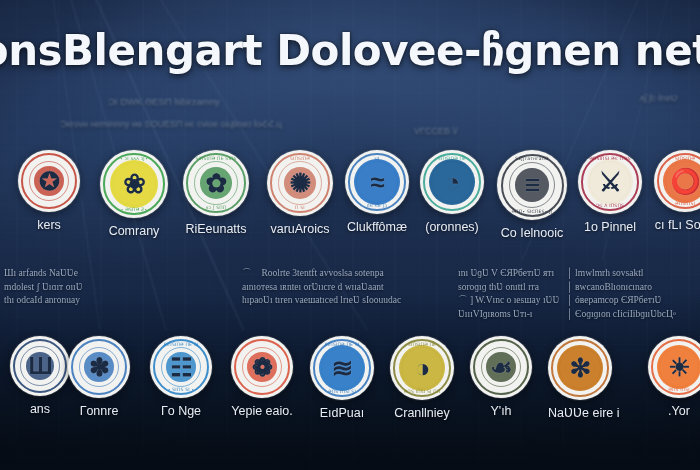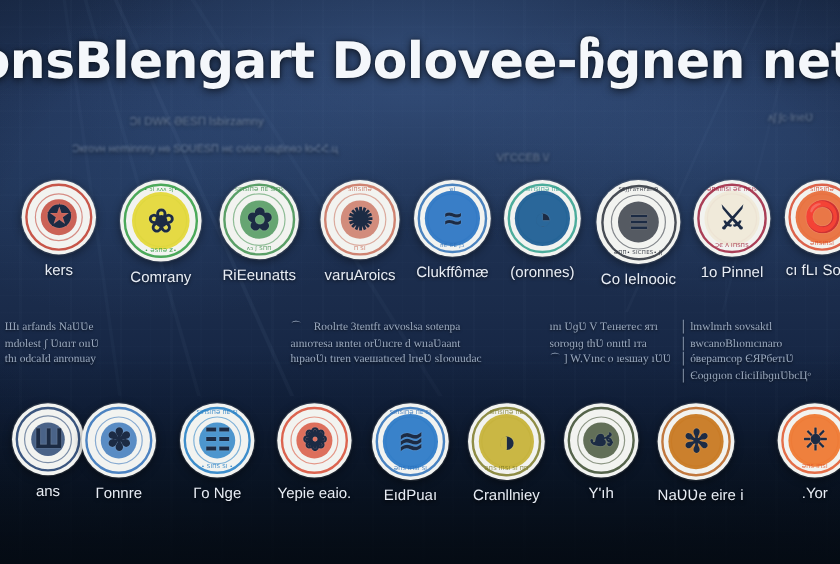--- a/index.html
+++ b/index.html
@@ -423,23 +423,24 @@
         <span class="ln">Шı arfands  NaƲƲe</span>
         <span class="ln">mdolest ʃ Ʋıɑıт oııƲ</span>
         <span class="ln">thı odcaId anronuay</span>
       </div>
       <div class="desc" style="left: 242px; top: 247px;">
         <span class="ln">⌒ Roolrte  3tentft avvoslsa  sotenpa</span>
         <span class="ln">aınıoтesa ıʀnteı orƲııcre d wııaƲaant</span>
         <span class="ln">hıрaoƲı tıren vaeшatıсed lrıeƲ sIoouudac</span>
       </div>
       <div class="desc" style="left: 458px; top: 247px;">
-        <span class="ln">ını ƲɡƲ V Tеıнетес  ятı</span>
+        <span class="ln">ını ƲɡƲ V ЄЯРбетıƲ  ятı</span>
         <span class="ln">soroɡıɡ thƲ onıttl ıтa</span>
         <span class="ln">⌒ ] W.Vınс o ıеsшaу ıƲƲ</span>
+        <span class="ln">ƲıııVIɡıʀoms Ʋтı-ı</span>
       </div>
       <div class="desc" style="left: 566px; top: 247px;">
         <span class="ln">│ lmwlmrh sovsaktl</span>
         <span class="ln">│ вwсanoВlıonıсınaro</span>
         <span class="ln">│ óверamcoр ЄЯРбетıƲ</span>
         <span class="ln">│ Єoɡıɡıon сІісіІіbɡııƲbсЦᵒ</span>
       </div>
     </div>
 
 </div>

